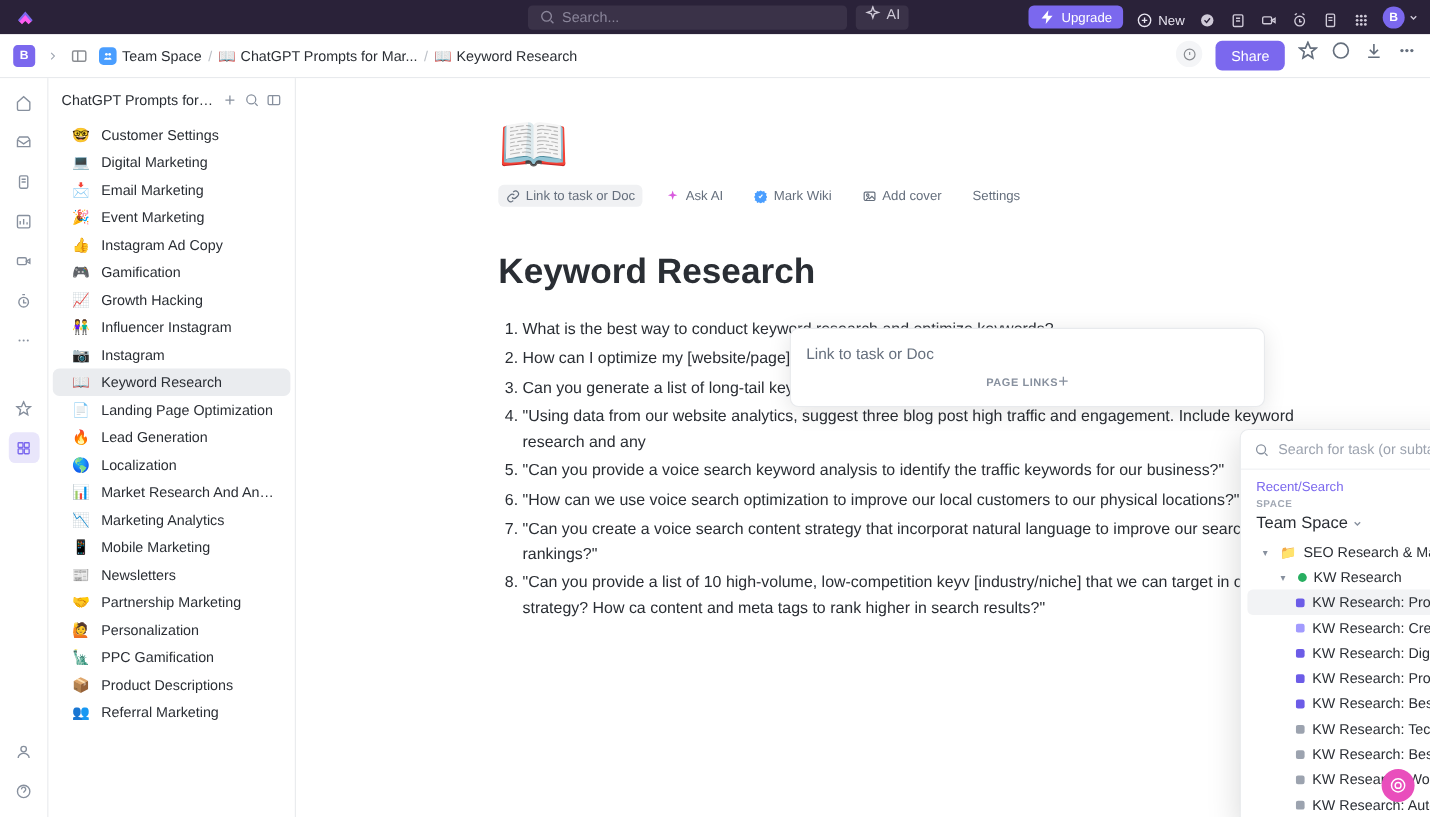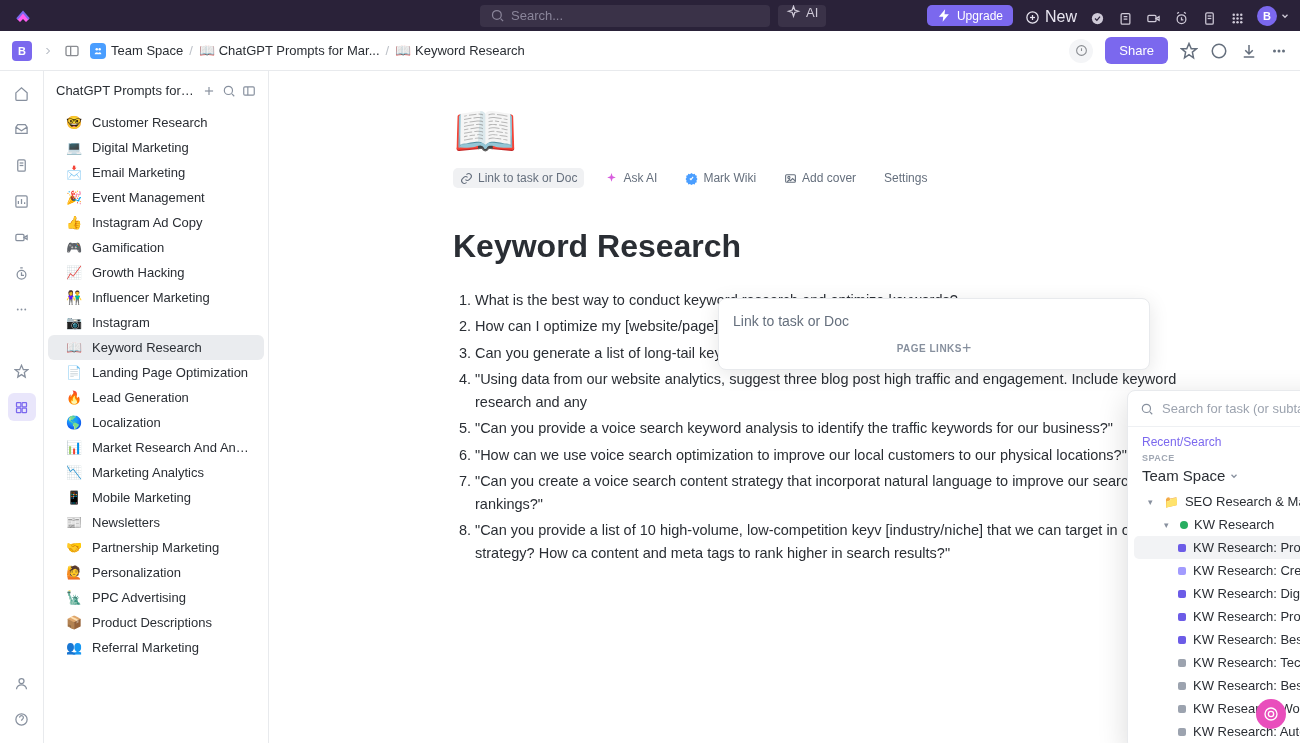--- a/index.html
+++ b/index.html
@@ -5,35 +5,35 @@
 * { box-sizing: border-box; margin: 0; padding: 0; }
 body { font-family: -apple-system, BlinkMacSystemFont, "Segoe UI", Helvetica, Arial, sans-serif; font-size: 13px; color: #2a2e34; overflow: hidden; width: 1300px; height: 743px; position: relative; background: #fff; }
 
 
 .top-header { height: 31px; background: #2a2239; display: flex; align-items: center; padding: 0 10px; color: #a39fb0; }
 .logo-clickup { width: 18px; height: 18px; margin-left: 4px; }
 .search-bar { margin-left: auto; margin-right: auto; width: 290px; height: 22px; background: #3a3248; border-radius: 4px; display: flex; align-items: center; padding: 0 10px; color: #8a859a; gap: 6px; position: absolute; left: 480px; }
 .ai-pill { position: absolute; left: 778px; height: 22px; background: #3a3248; border-radius: 4px; display: flex; align-items: flex-start; padding: 0 8px; gap: 5px; color: #cfcad8; }
 .top-right { margin-left: auto; display: flex; align-items: flex-end; gap: 12px; }
 .upgrade-btn { background: #7b68ee; color: #fff; border-radius: 5px; padding: 3px 10px; display: flex; align-items: center; gap: 5px; font-size: 12px; font-weight: 500; }
-.new-btn { display: flex; align-items: center; gap: 5px; color: #e8e5f0; font-size: 16px; }
+.new-btn { display: flex; align-items: center; gap: 5px; color: #e8e5f0; font-size: 12px; }
 .top-icon { width: 16px; height: 16px; display: flex; align-items: center; justify-content: center; color: #cfcad8; }
 .avatar-b { width: 20px; height: 20px; border-radius: 50%; background: #7b68ee; color: #fff; display: flex; align-items: center; justify-content: center; font-size: 11px; font-weight: 600; }
 .top-right .avatar-group { display: flex; align-items: center; gap: 3px; }
 
 
 .sub-header { height: 40px; border-bottom: 1px solid #e8eaed; display: flex; align-items: center; padding: 0 12px; gap: 8px; }
 .sub-left { display: flex; align-items: center; gap: 10px; }
 .ws-icon { width: 20px; height: 20px; border-radius: 4px; background: #7b68ee; color: #fff; display: flex; align-items: center; justify-content: center; font-size: 11px; font-weight: 600; }
 .panel-toggle-icon { width: 16px; height: 16px; color: #8a8d92; }
 .breadcrumb { display: flex; align-items: center; gap: 6px; font-size: 13px; }
 .bc-seg { display: flex; align-items: center; gap: 5px; color: #2a2e34; }
 .bc-sep { color: #bcc0c7; }
 .bc-team-icon { width: 16px; height: 16px; background: #4a9eff; border-radius: 4px; display: flex; align-items: center; justify-content: center; }
-.sub-right { margin-left: auto; display: flex; align-items: center; gap: 12px; }
+.sub-right { margin-left: auto; display: flex; align-items: flex-start; gap: 12px; }
 .privacy-pill { width: 24px; height: 24px; border-radius: 50%; background: #f4f5f7; display: flex; align-items: center; justify-content: center; color: #8a8d92; font-size: 12px;}
 .share-btn { background: #7b68ee; color: #fff; border-radius: 6px; padding: 6px 14px; font-size: 13px; font-weight: 500; }
 .sub-right-icon { width: 18px; height: 18px; color: #656f7d; }
 
 
 .main-layout { display: flex; height: calc(743px - 31px - 40px); }
 
 
 .icon-rail { width: 44px; border-right: 1px solid #e8eaed; display: flex; flex-direction: column; align-items: center; padding-top: 8px; gap: 8px; }
 .rail-icon { width: 28px; height: 28px; display: flex; align-items: center; justify-content: center; color: #87909e; border-radius: 6px; }
@@ -342,49 +342,49 @@
           <line x1="21" y1="21" x2="17" y2="17"></line>
         </svg>
       <svg class="sb-hdr-icon" viewBox="0 0 24 24" fill="none" stroke="currentColor" stroke-width="2">
           <rect x="3" y="5" width="18" height="14" rx="2"></rect>
           <line x1="10" y1="5" x2="10" y2="19"></line>
         </svg>
     </div>
     <div class="sidebar-list" id="sidebar-list">
         <div class="sb-item">
           <span class="emoji">🤓</span>
-          <span class="sb-label">Customer Research</span>
+          <span class="sb-label">Customer Settings</span>
         </div>
         <div class="sb-item">
           <span class="emoji">💻</span>
           <span class="sb-label">Digital Marketing</span>
         </div>
         <div class="sb-item">
           <span class="emoji">📩</span>
           <span class="sb-label">Email Marketing</span>
         </div>
         <div class="sb-item">
           <span class="emoji">🎉</span>
-          <span class="sb-label">Event Management</span>
+          <span class="sb-label">Event Marketing</span>
         </div>
         <div class="sb-item">
           <span class="emoji">👍</span>
           <span class="sb-label">Instagram Ad Copy</span>
         </div>
         <div class="sb-item">
           <span class="emoji">🎮</span>
           <span class="sb-label">Gamification</span>
         </div>
         <div class="sb-item">
           <span class="emoji">📈</span>
           <span class="sb-label">Growth Hacking</span>
         </div>
         <div class="sb-item">
           <span class="emoji">👫</span>
-          <span class="sb-label">Influencer Marketing</span>
+          <span class="sb-label">Influencer Instagram</span>
         </div>
         <div class="sb-item">
           <span class="emoji">📷</span>
           <span class="sb-label">Instagram</span>
         </div>
         <div class="sb-item active">
           <span class="emoji">📖</span>
           <span class="sb-label">Keyword Research</span>
         </div>
         <div class="sb-item">
@@ -418,21 +418,21 @@
         <div class="sb-item">
           <span class="emoji">🤝</span>
           <span class="sb-label">Partnership Marketing</span>
         </div>
         <div class="sb-item">
           <span class="emoji">🙋</span>
           <span class="sb-label">Personalization</span>
         </div>
         <div class="sb-item">
           <span class="emoji">🗽</span>
-          <span class="sb-label">PPC Advertising</span>
+          <span class="sb-label">PPC Gamification</span>
         </div>
         <div class="sb-item">
           <span class="emoji">📦</span>
           <span class="sb-label">Product Descriptions</span>
         </div>
         <div class="sb-item">
           <span class="emoji">👥</span>
           <span class="sb-label">Referral Marketing</span>
         </div>
       </div>

